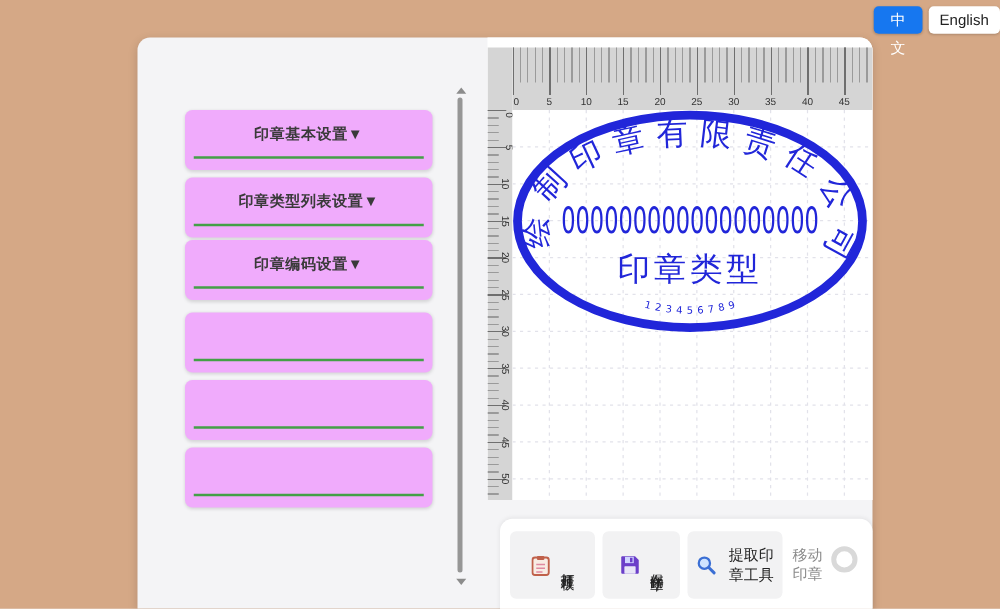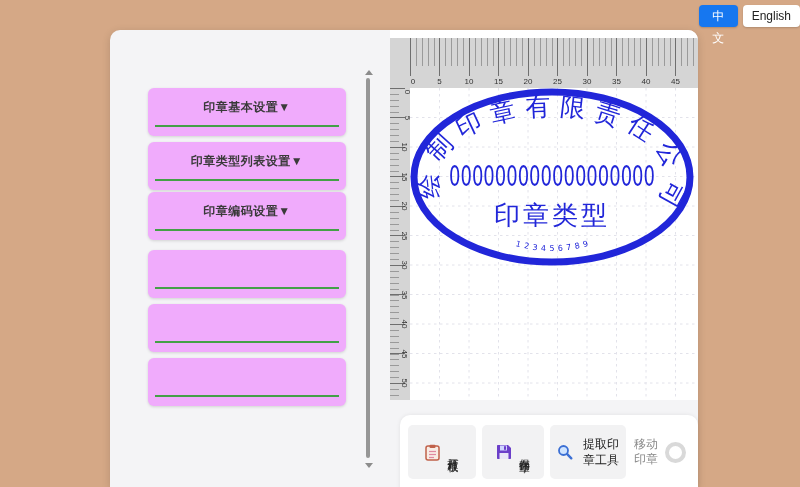--- a/index.html
+++ b/index.html
@@ -90,21 +90,21 @@
     background:#f2f2f3; border:none; border-radius:5px; cursor:pointer;
     height:54px; display:flex; align-items:center; justify-content:center; gap:6px;
     font-family:"Liberation Sans", sans-serif;
   }
   .tool-btn .v-text {
     writing-mode:vertical-rl; font-size:11px; line-height:13px;
     letter-spacing:1px; color:#222; height:52px;
   }
   .tool-btn .h-text { font-size:12px; line-height:16px; color:#222; width:40px; text-align:right; }
   .btn-open { width:68px; } .btn-save { width:62px; } .btn-extract { width:76px; }
-  .move-group { display:flex; align-items:center; gap:5px; margin-left:2px; padding-top:12px; }
+  .move-group { display:flex; gap:5px; margin-left:2px; padding-top:12px; }
   .move-label { font-size:12px; line-height:15px; color:#8a8a8a; width:26px; }
   .move-toggle {
     width:21px; height:21px; border-radius:50%; background:#fff;
     border:4px solid #d9d9d9; cursor:pointer;
   }
 </style>
 </head>
 <body>
 
 <div class="lang-bar">

